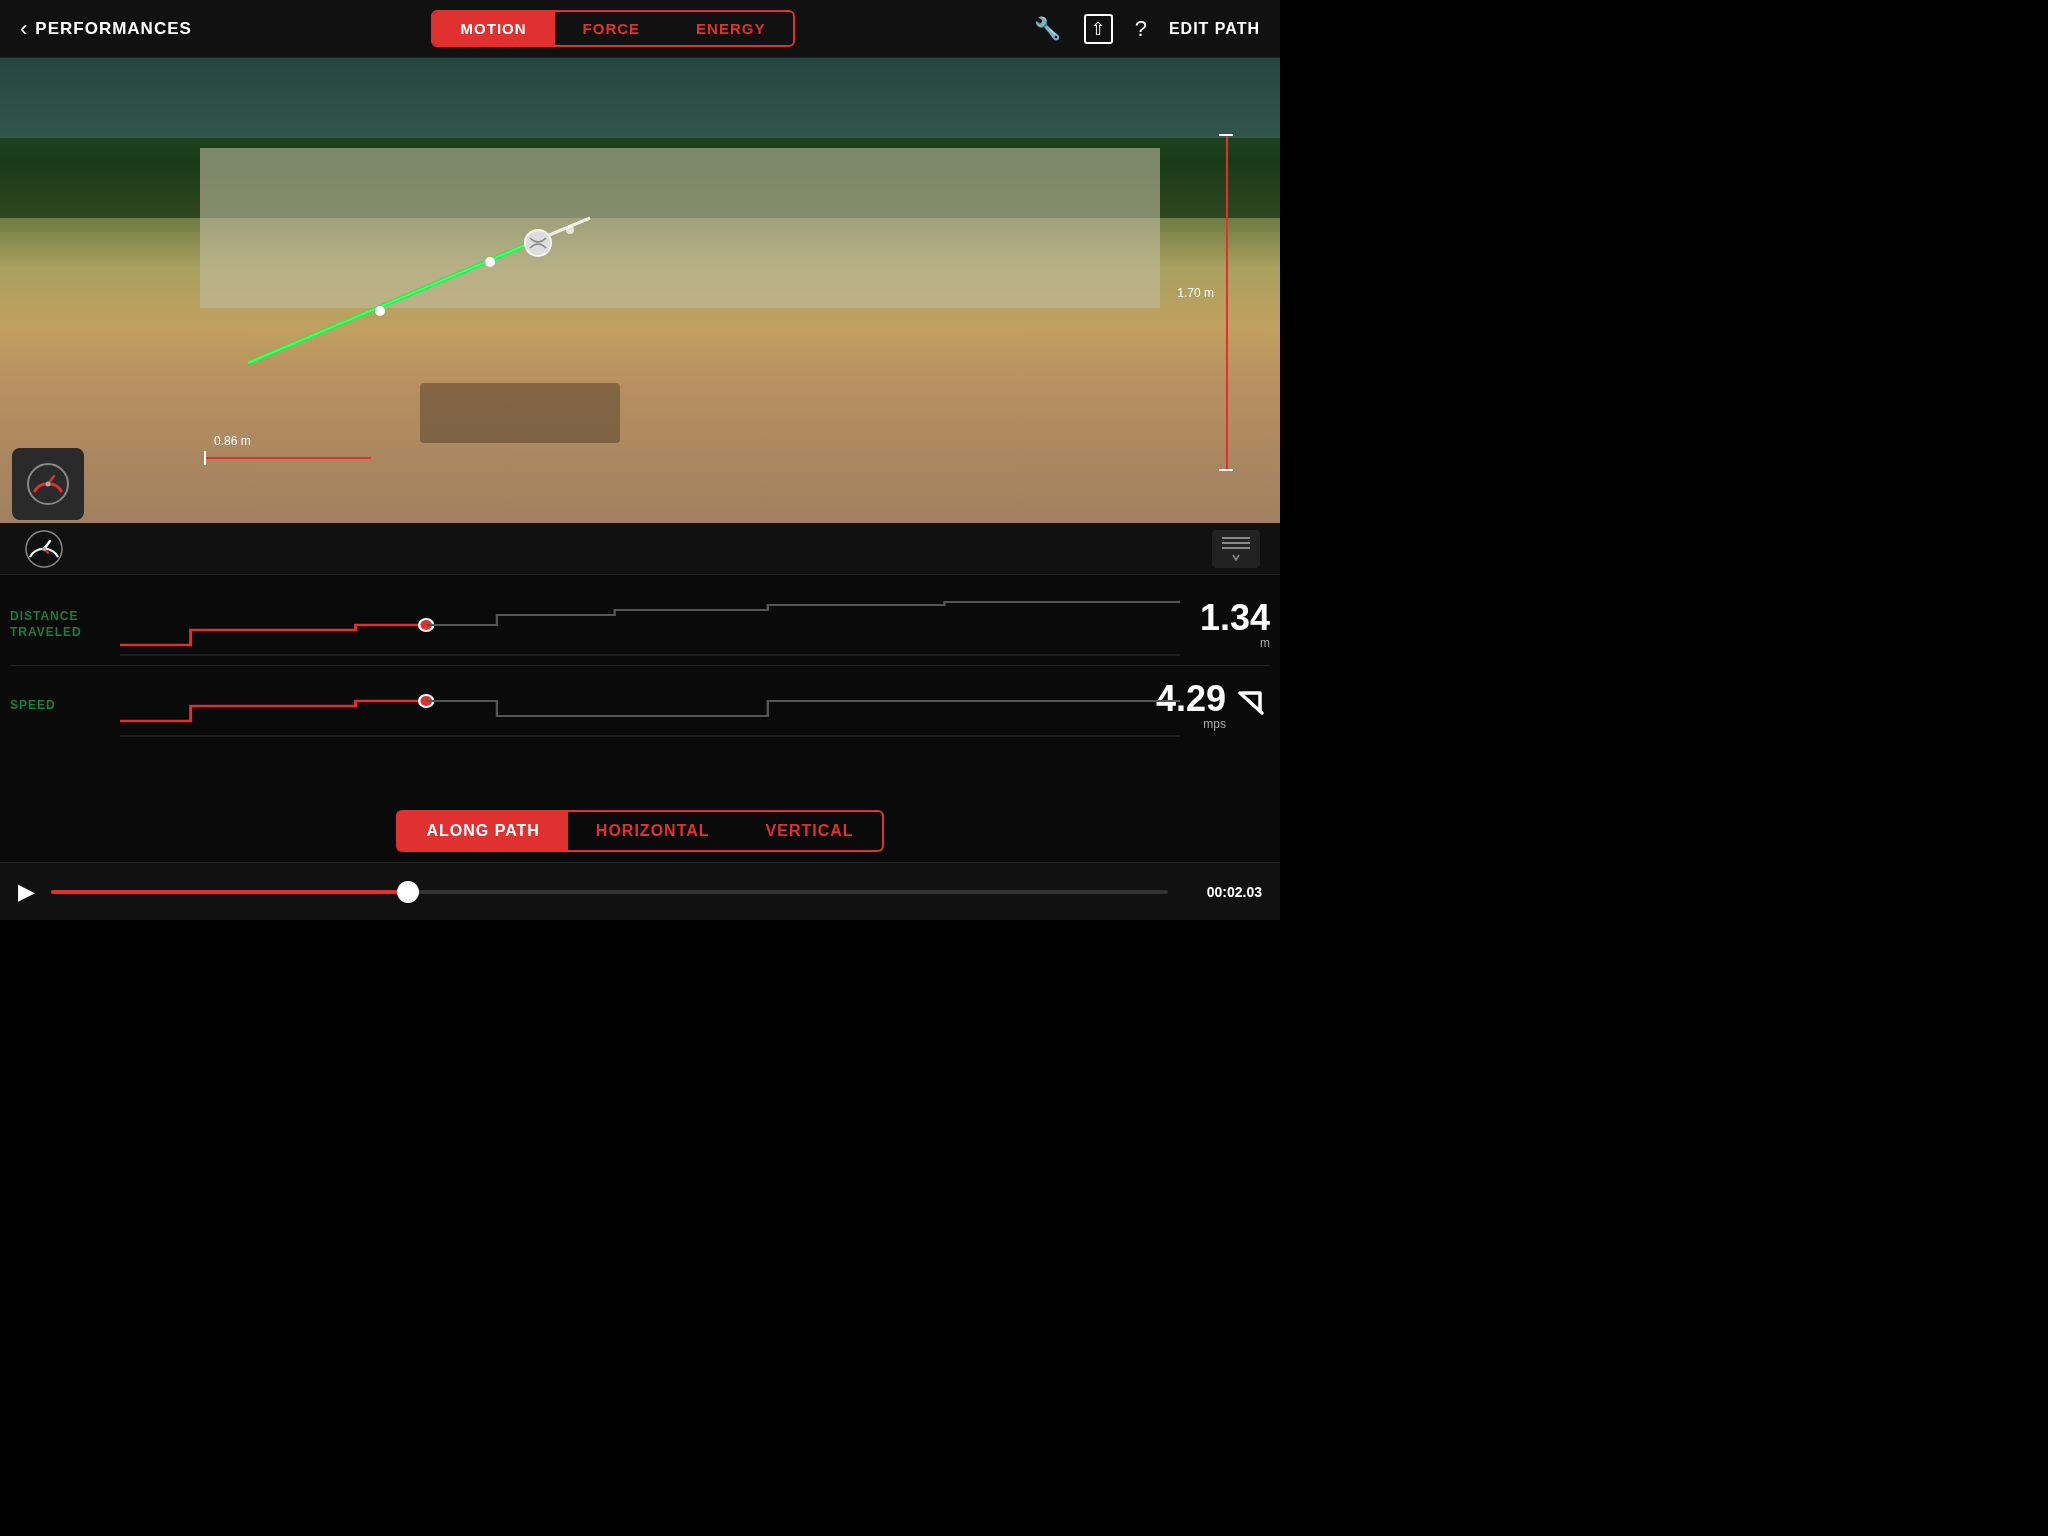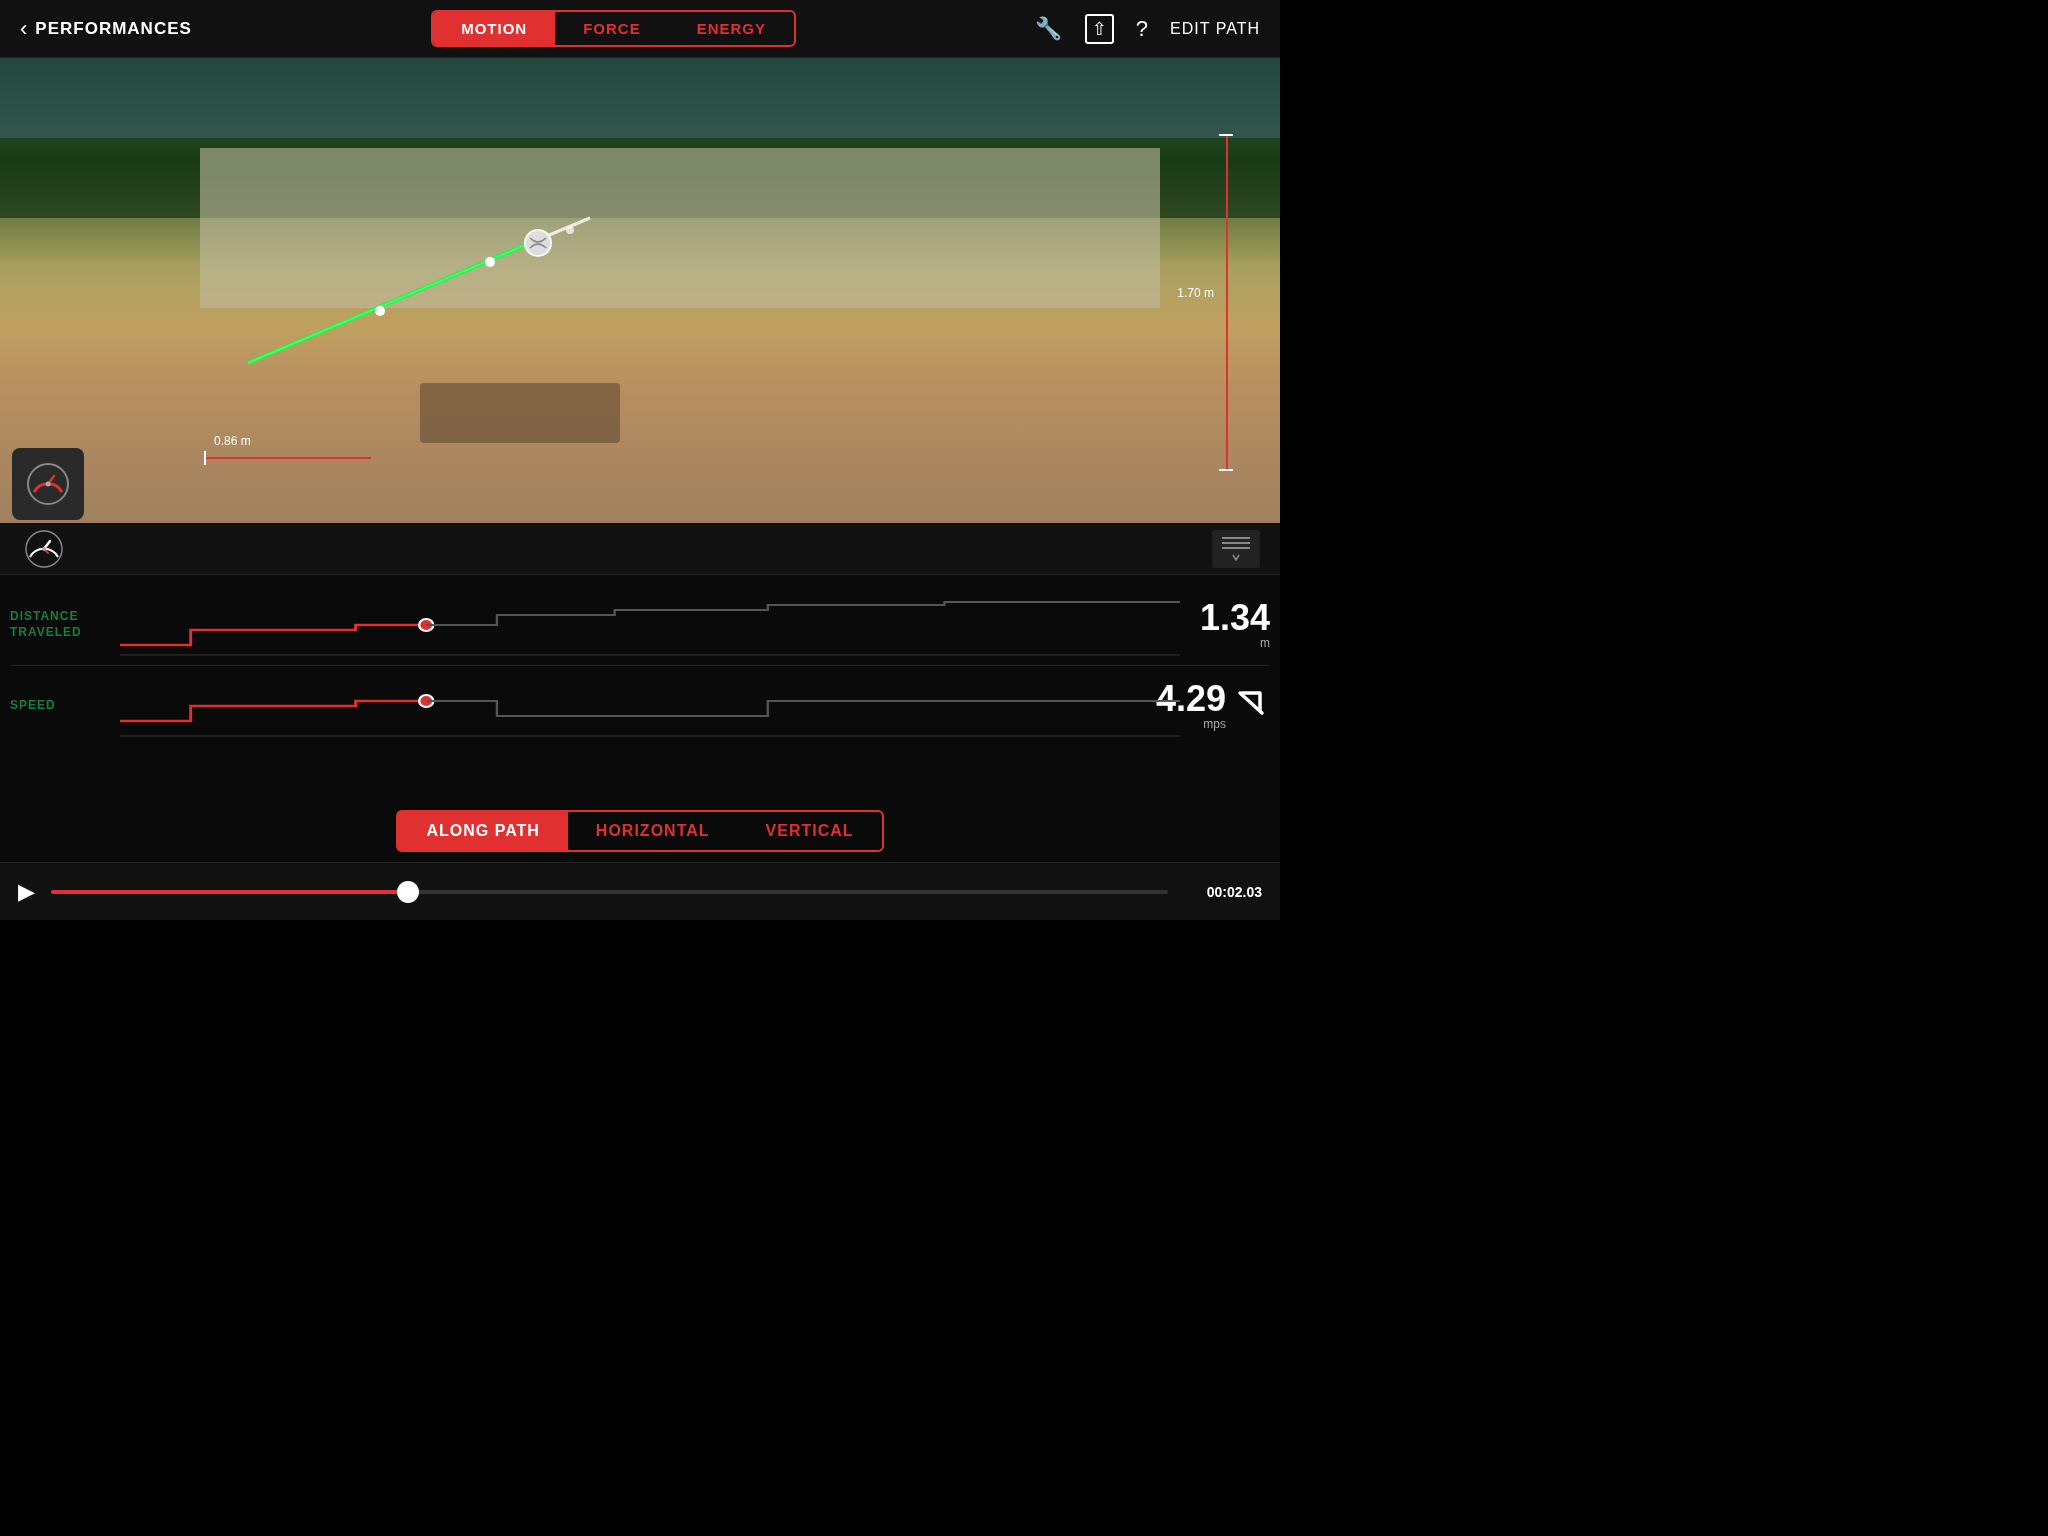--- a/index.html
+++ b/index.html
@@ -66,21 +66,21 @@
       align-items: center;
       gap: 22px;
     }
     .header-icon {
       font-size: 22px;
       color: #fff;
       cursor: pointer;
     }
     .edit-path-label {
       font-size: 16px;
-      font-weight: normal;
+      font-weight: bold;
       letter-spacing: 1px;
       color: #fff;
       cursor: pointer;
     }
 
     
     .video-container {
       position: relative;
       width: 100%;
       height: 465px;

